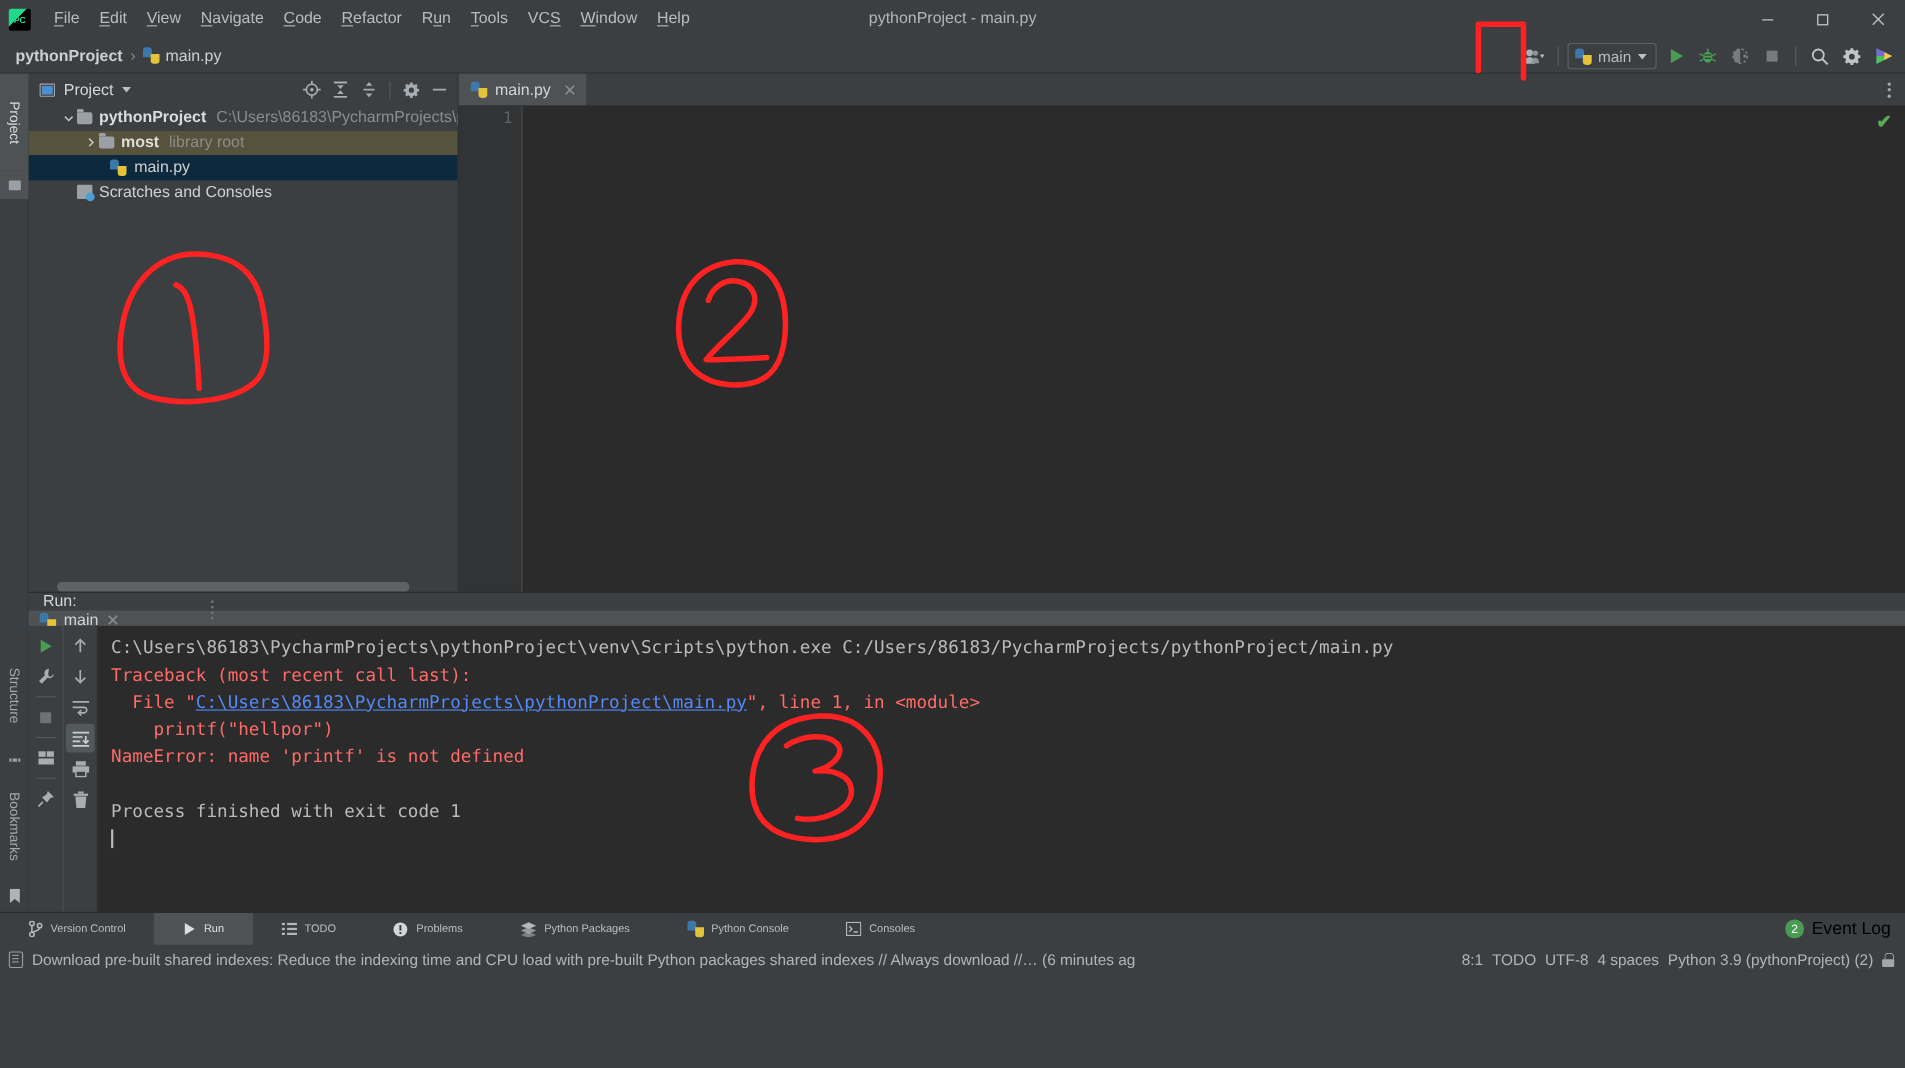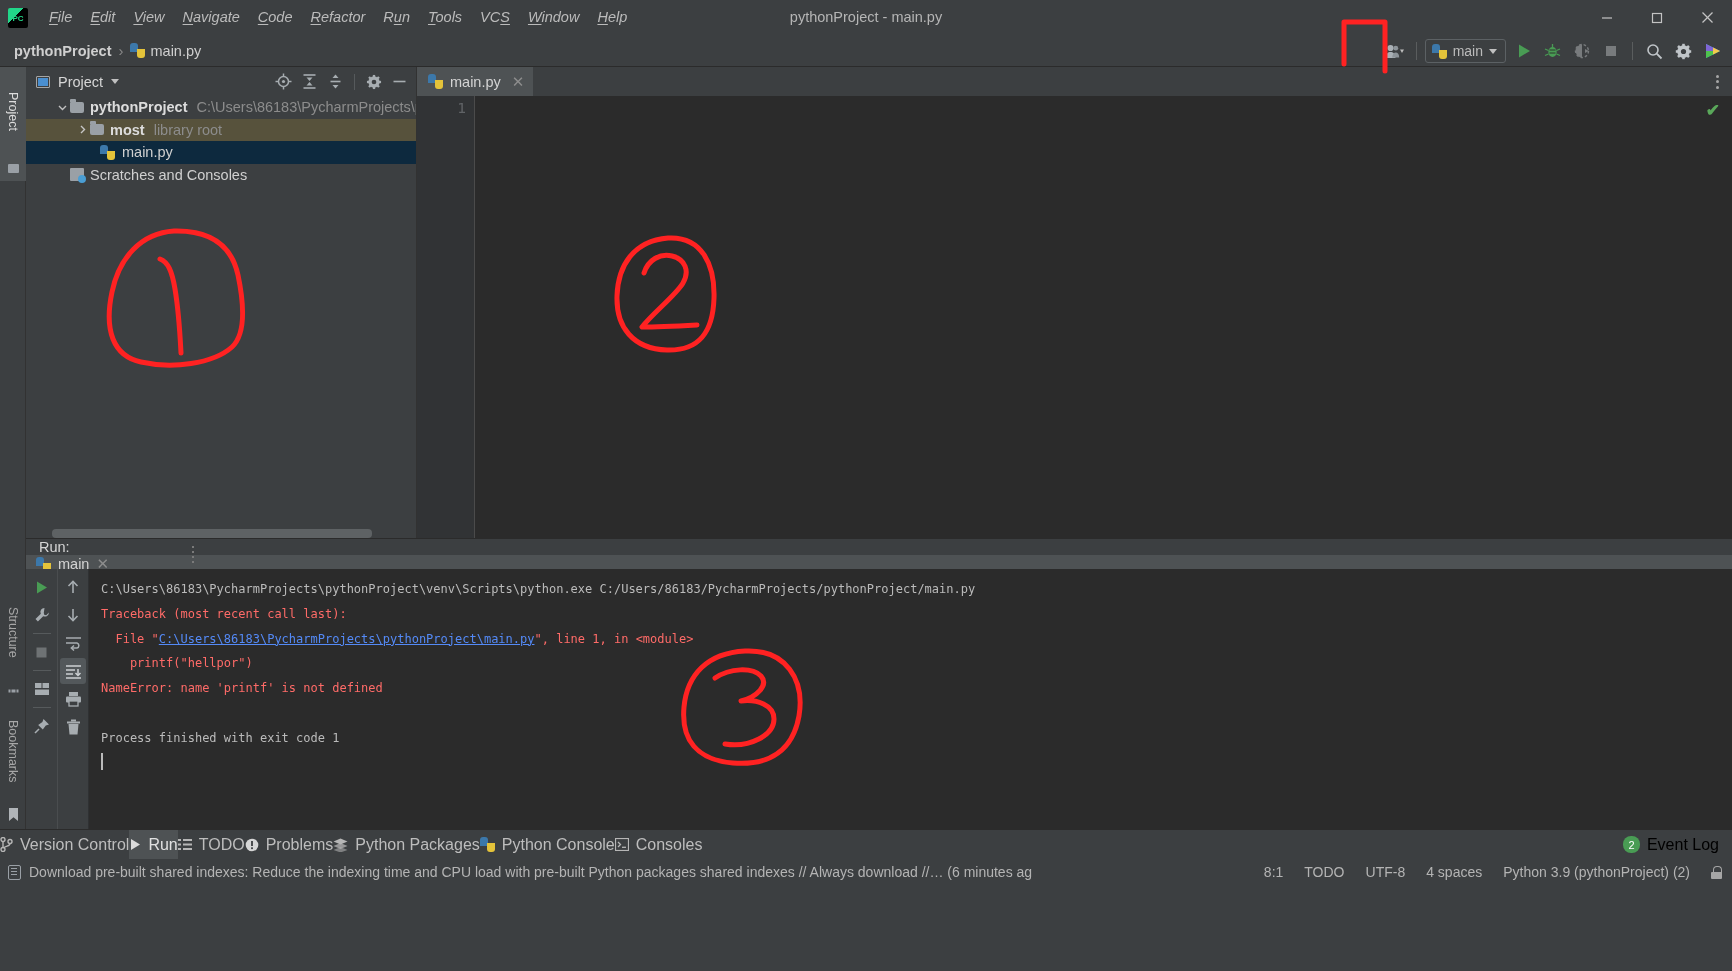--- a/index.html
+++ b/index.html
@@ -23,21 +23,21 @@
     border-radius: 2px; position: relative; flex: none;
   }
   .pc-logo::after {
     content: "PC"; position: absolute; left: 50%; top: 50%;
     transform: translate(-50%,-50%); font-size: 8px; font-weight: bold;
     color: #21d789; font-family: "Liberation Sans", sans-serif;
   }
   .menu { display: flex; align-items: center; height: 100%; }
   .menu-item {
     padding: 0 9px; font-size: 14.5px; color: #bbbbbb; line-height: 35px;
-    cursor: default; white-space: nowrap; font-style: italic;
+    cursor: default; white-space: nowrap;
   }
   .menu-item u { text-decoration-thickness: 1px; text-underline-offset: 2px; }
   .win-title {
     position: absolute; left: 0; right: 0; top: 0; height: 35px; line-height: 35px;
     text-align: center; font-size: 14.5px; color: #b5b5b5; pointer-events: none;
   }
   .win-buttons {
     position: absolute; right: 0; top: 0; height: 35px; display: flex; align-items: center;
   }
   .win-btn {
@@ -201,50 +201,50 @@
     border-left:1px solid #4a4d4f; border-right:1px solid #2f3133;
     display:flex; flex-direction:column; align-items:center; padding-top:5px; gap:2px;
   }
   .gicon { width:26px;height:26px;display:flex;align-items:center;justify-content:center;color:#9aa0a6;border-radius:3px;}
   .gicon.on{background:#53585b;}
   .gsep{width:18px;height:1px;background:#565a5c;margin:3px 0;}
 
   .console {
     position:absolute; left:63px; top:30px; right:0; bottom:0; background:#2b2b2b;
     padding:8px 0 0 12px; overflow:hidden;
-    font-family:"DejaVu Sans Mono", monospace; font-size:12px; line-height:24.8px;
+    font-family:"DejaVu Sans Mono", monospace; font-size:16px; line-height:24.8px;
     white-space:pre; color:#bbbbbb;
   }
   .console .err { color:#ff6b68; }
   .console .lnk { color:#548af7; text-decoration:underline; }
   .caret-blk { display:inline-block; width:2px; height:17px; background:#bbbbbb;
     vertical-align:-3px; }
 
   
   .tw-bar {
     position:absolute; left:0; top:829px; width:1732px; height:30px;
     background:#3c3f41; border-top:1px solid #2b2b2b; display:flex; align-items:stretch;
   }
   .tw-btn {
-    display:flex; align-items:center; gap:7px; padding:0 0; font-size:16px; color:#bdbdbd;
+    display:flex; align-items:center; gap:7px; padding:0 26px; font-size:10px; color:#bdbdbd;
   }
   .tw-btn.active { background:#4e5254; color:#e0e0e0; }
   .tw-right { margin-left:auto; display:flex; align-items:center; padding-right:13px; gap:7px; }
   .badge-green {
     background:#499c54; color:#fff; font-size:11px; border-radius:8px;
     min-width:17px; height:17px; display:flex; align-items:center; justify-content:center; padding:0 4px;
   }
 
   
   .statusbar {
     position:absolute; left:0; top:859px; width:1732px; height:26px;
     background:#3c3f41; display:flex; align-items:center; font-size:14px; color:#b4b4b4;
   }
   .sb-msg { display:flex; align-items:center; gap:8px; padding-left:8px; overflow:hidden; white-space:nowrap; }
-  .sb-right { margin-left:auto; display:flex; align-items:center; gap:21px; padding-right:10px; white-space:nowrap; }
+  .sb-right { margin-left:auto; display:flex; align-items:center; gap:8px; padding-right:10px; white-space:nowrap; }
   .note-icon { width:13px;height:15px;border:1.5px solid #9aa0a6;border-radius:2px;flex:none;position:relative;}
   .note-icon::after{content:"";position:absolute;left:1.5px;top:2px;width:6px;height:1.5px;background:#9aa0a6;
     box-shadow:0 3px 0 #9aa0a6, 0 6px 0 #9aa0a6;}
   .lock-icon{width:11px;height:13px;position:relative;flex:none;}
   .lock-icon::before{content:"";position:absolute;left:2px;top:0;width:7px;height:6px;border:1.5px solid #a6a6a6;
     border-bottom:none;border-radius:4px 4px 0 0;}
   .lock-icon::after{content:"";position:absolute;left:0;bottom:0;width:11px;height:7px;background:#a6a6a6;border-radius:1px;}
 
   
   .annot { position:absolute; pointer-events:none; }

